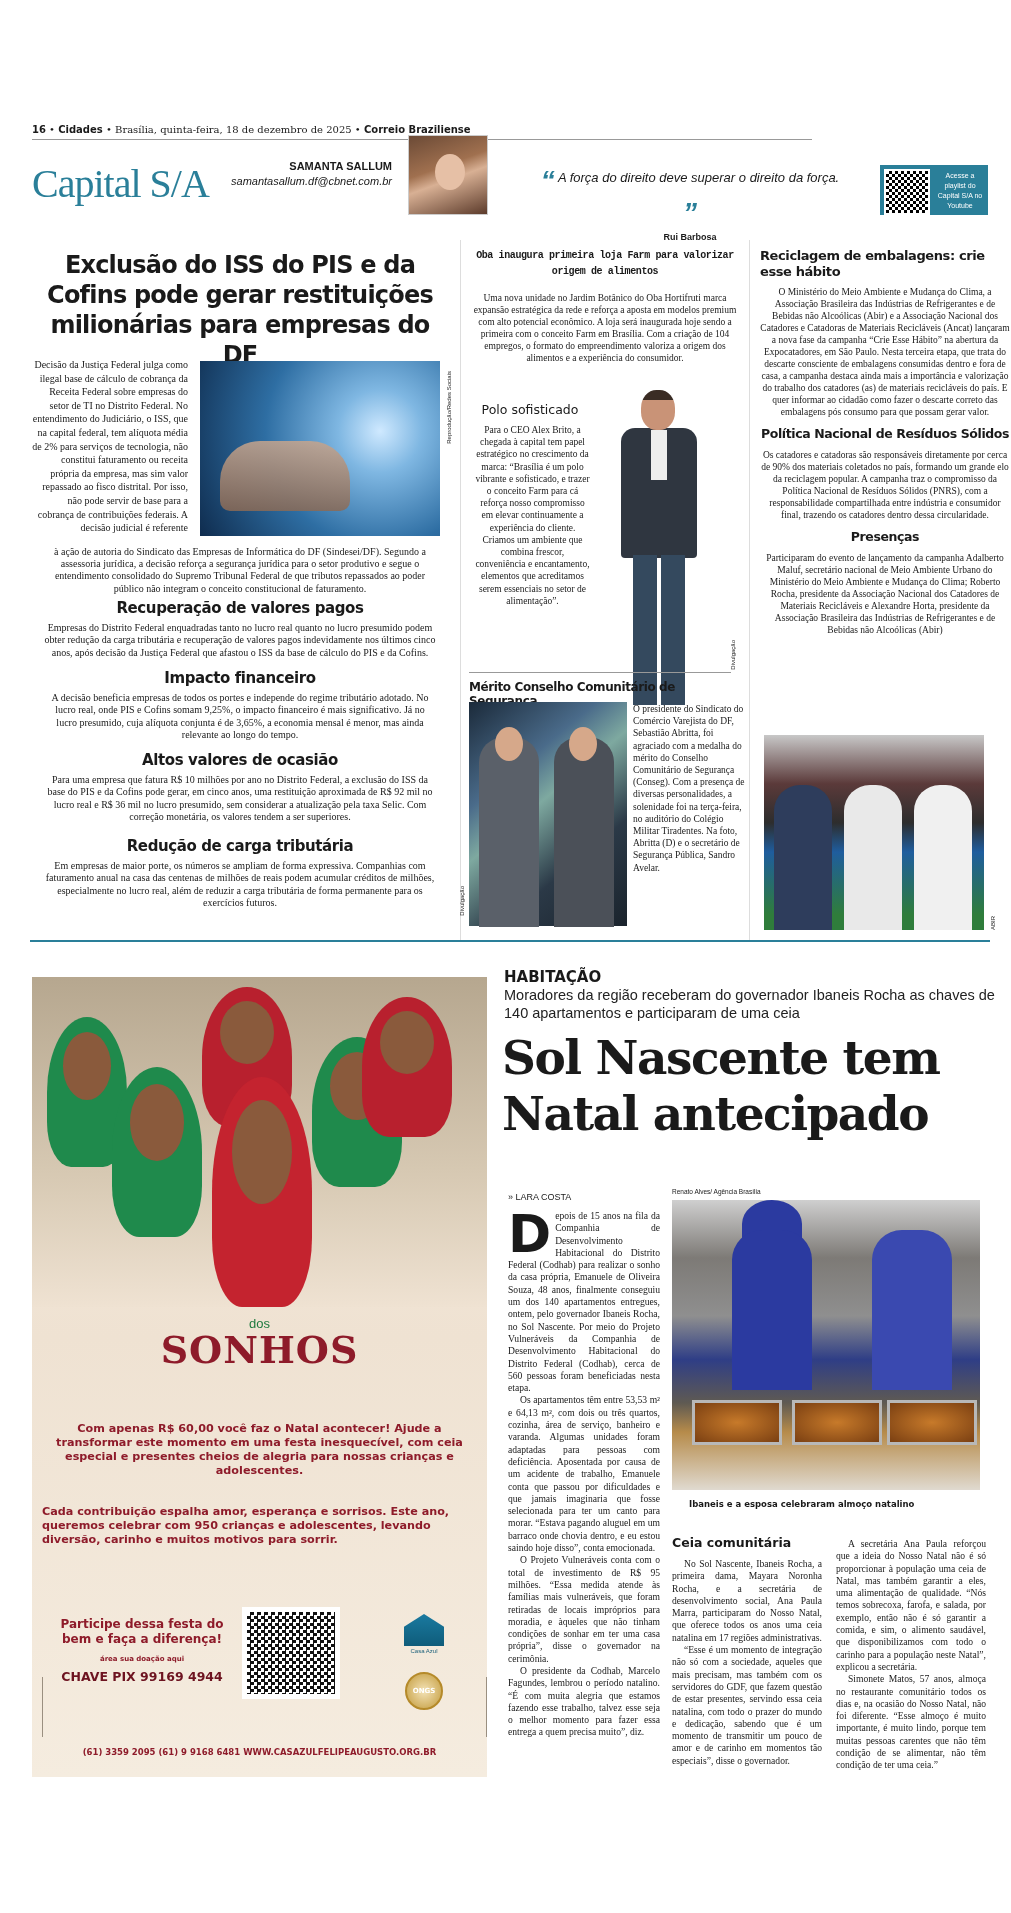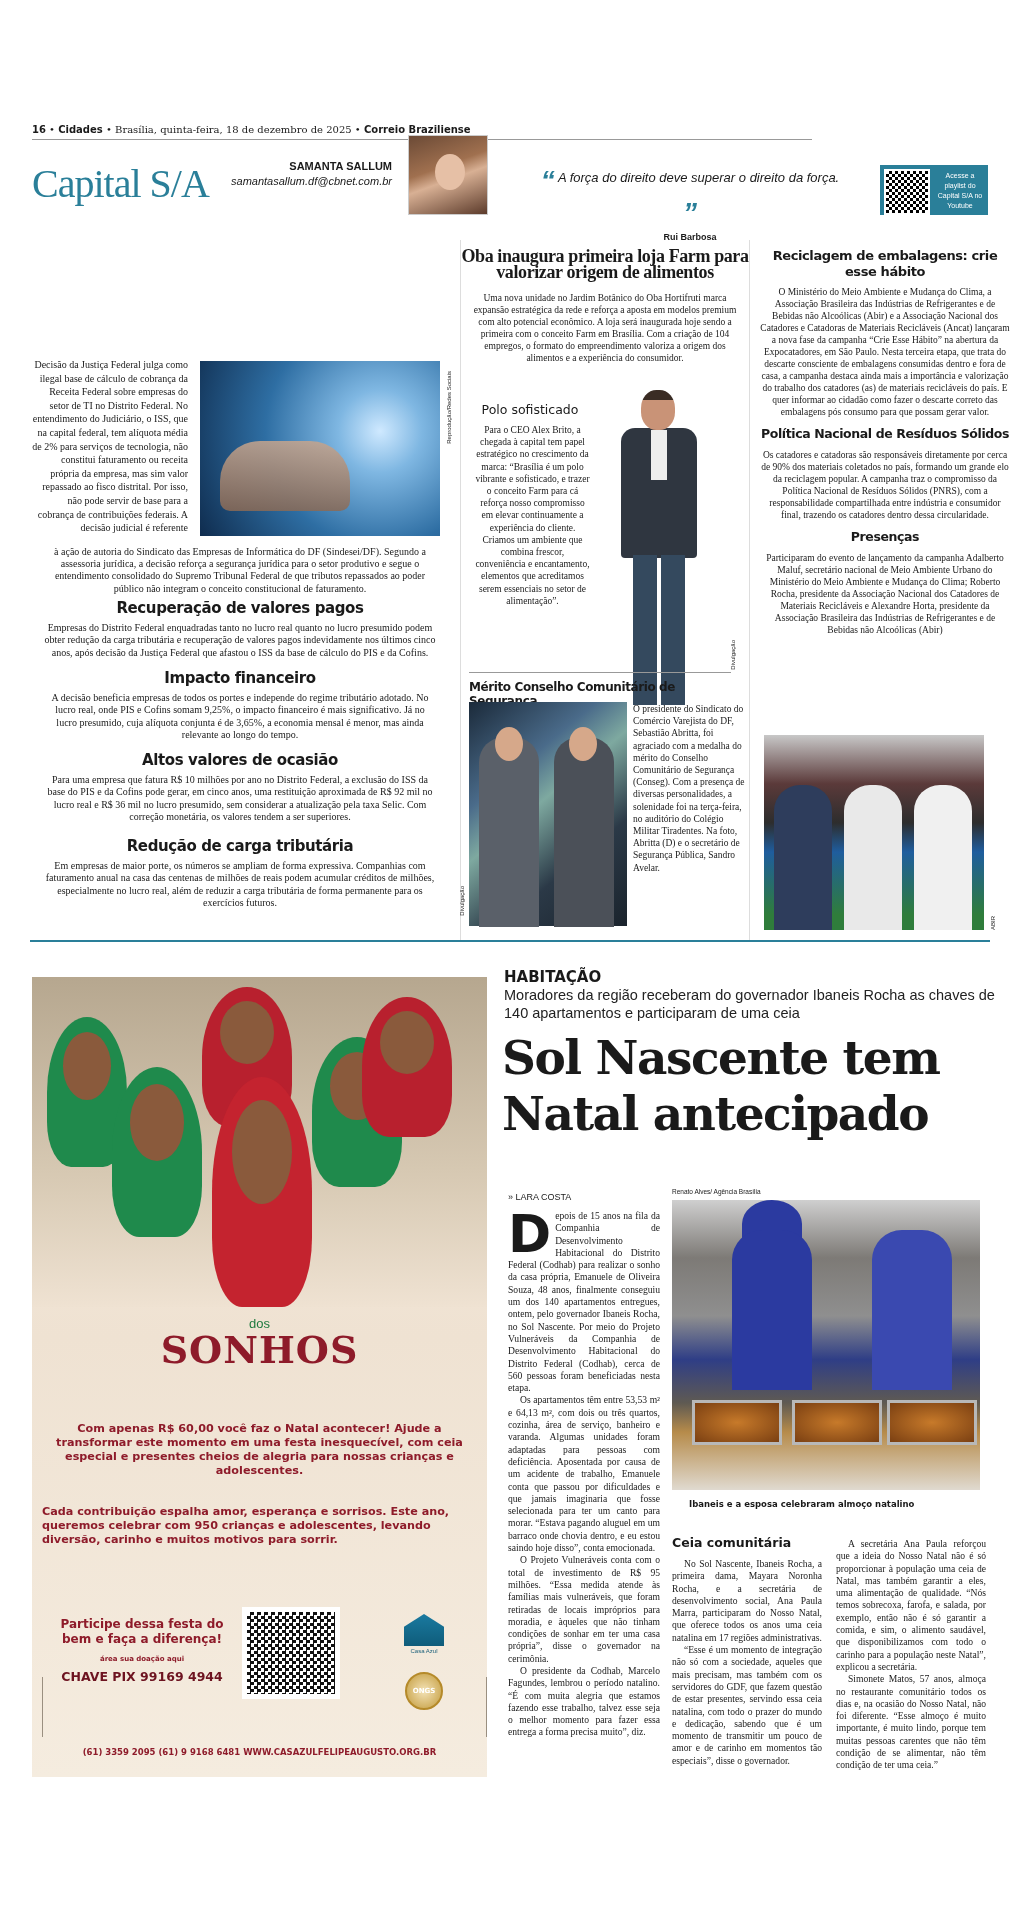--- a/index.html
+++ b/index.html
@@ -29,21 +29,21 @@
   #main-lead { left: 0; top: 118px; width: 158px; text-align: right; font-size: 10px; line-height: 13.6px; font-family: "Liberation Serif", serif; }
   #main-photo { left: 170px; top: 121px; width: 240px; height: 175px; background: radial-gradient(circle at 75% 40%, #cfe9ff 0%, #7fb7e2 20%, #2e6ea3 55%, #0f2c4e 100%); }
   #main-photo .hands { position:absolute; left: 20px; top: 80px; width: 130px; height: 70px; border-radius: 40px 40px 10px 10px; background: linear-gradient(180deg,#c7a58d,#8b6a55); opacity: .85; }
   #main-photo .credit { position: absolute; right: -12px; top: 10px; font-size: 6px; writing-mode: vertical-rl; transform: rotate(180deg); font-family: "Liberation Sans", sans-serif; }
   .sect { position: absolute; left: 0; width: 420px; text-align: center; font-size: 10px; line-height: 12.2px; font-family: "Liberation Serif", serif; }
   .sect h3 { font-family: "DejaVu Sans", sans-serif; font-size: 15px; font-weight: bold; margin: 6px 0 8px; letter-spacing: -0.4px; }
   .sect p { padding: 0 14px; }
 
   
   #mid-col { left: 460px; top: 240px; width: 290px; height: 700px; border-left: 1px solid #ddd; border-right: 1px solid #ddd; }
-  #oba-title { width: 100%; text-align: center; font-family: Liberation Serif, serif; font-weight: bold; font-size: 18px; line-height: 16px; padding-top: 8px; letter-spacing: -0.4px; }
+  #oba-title { width: 100%; text-align: center; font-family: Liberation Mono, monospace; font-weight: bold; font-size: 10px; line-height: 16px; padding-top: 8px; letter-spacing: -0.4px; }
   #oba-text { width: 100%; text-align: center; font-size: 9.5px; line-height: 12px; margin-top: 12px; padding: 0 6px; font-family: "Liberation Serif", serif; }
   #polo-title { left: 14px; top: 162px; width: 110px; text-align: center; font-family: "DejaVu Sans", sans-serif; font-weight: normal; font-size: 12.5px; }
   #polo-text { left: 14px; top: 184px; width: 115px; text-align: center; font-size: 9.5px; line-height: 12.2px; font-family: "Liberation Serif", serif; }
   #ceo { left: 150px; top: 150px; width: 95px; height: 330px; }
   #ceo .head { position:absolute; left: 30px; top: 0; width: 34px; height: 40px; border-radius: 45%; background: linear-gradient(180deg,#3a2c24 0 25%,#c99377 25%); }
   #ceo .body { position:absolute; left: 10px; top: 38px; width: 76px; height: 130px; background: #2f3640; border-radius: 14px 14px 4px 4px; }
   #ceo .shirt { position:absolute; left: 40px; top: 40px; width: 16px; height: 50px; background: #eee; }
   #ceo .legs { position:absolute; left: 22px; top: 165px; width: 52px; height: 150px; background: linear-gradient(90deg,#34495e 0 46%,transparent 46% 54%,#34495e 54%); }
   #ceo .credit { position:absolute; right: -30px; top: 250px; font-size: 6px; writing-mode: vertical-rl; transform: rotate(180deg); font-family:"Liberation Sans",sans-serif; }
   #mid-divider { left: 8px; top: 432px; width: 262px; border-top: 1px solid #999; }
@@ -51,21 +51,21 @@
   #merito-photo { left: 8px; top: 462px; width: 158px; height: 224px; background: linear-gradient(140deg,#1b2a3a 0%,#4a6b8a 30%,#7ea9a0 45%,#2b3947 70%,#1a232c 100%); }
   #merito-photo .p1, #merito-photo .p2 { position:absolute; top: 35px; width: 60px; height: 190px; background: #5a6069; border-radius: 25px 25px 0 0; }
   #merito-photo .p1 { left: 10px; } #merito-photo .p2 { left: 85px; background:#4b5058; }
   #merito-photo .f1, #merito-photo .f2 { position:absolute; top: 25px; width: 28px; height: 34px; border-radius: 50%; background: #d6a88a; }
   #merito-photo .f1 { left: 26px; } #merito-photo .f2 { left: 100px; }
   #merito-photo .credit { position:absolute; left: -10px; bottom: 10px; font-size: 6px; writing-mode: vertical-rl; transform: rotate(180deg); font-family:"Liberation Sans",sans-serif; }
   #merito-text { left: 172px; top: 463px; width: 112px; font-size: 9.5px; line-height: 12.2px; font-family: "Liberation Serif", serif; }
 
   
   #right-col { left: 760px; top: 240px; width: 250px; height: 700px; }
-  #recic-title { width: 100%; text-align: center; font-family: "DejaVu Sans", sans-serif; font-weight: bold; font-size: 13px; line-height: 16px; padding-top: 8px; letter-spacing: -0.4px; }
+  #recic-title { width: 100%; font-family: "DejaVu Sans", sans-serif; font-weight: bold; font-size: 13px; line-height: 16px; padding-top: 8px; letter-spacing: -0.4px; }
   .rtext { width: 100%; text-align: center; font-size: 9.5px; line-height: 12px; font-family: "Liberation Serif", serif; }
   .rtitle { width: 100%; text-align: center; font-family: "DejaVu Sans", sans-serif; font-weight: bold; font-size: 12.5px; margin: 8px 0 8px; letter-spacing: -0.4px; }
   #recic-photo { left: 4px; top: 495px; width: 220px; height: 195px; background: linear-gradient(180deg,#c8c8c8 0%,#5b3a3a 25%,#2d2d2d 45%,#1f5d9e 60%,#2f7d3b 92%); }
   #recic-photo .p { position:absolute; top: 50px; width: 58px; height: 145px; border-radius: 26px 26px 0 0; }
   #recic-photo .credit { position:absolute; right: -12px; bottom: 0; font-size: 6px; writing-mode: vertical-rl; transform: rotate(180deg); font-family:"Liberation Sans",sans-serif; }
   #right-rule { left: 30px; top: 940px; width: 960px; border-top: 2px solid #2a7f99; }
 
   
   #ad { left: 32px; top: 977px; width: 455px; height: 800px; background: linear-gradient(180deg,#f6ece0 0%,#efe2d2 45%,#f5ecdf 100%); overflow: hidden; }
   #ad-photo { left: 0; top: 0; width: 455px; height: 330px; background: linear-gradient(180deg,#b6a78f 0%,#d7c9b3 60%,#efe2d2 100%); }
@@ -133,20 +133,21 @@
     <span class="mark">”</span></div>
   <div class="author">Rui Barbosa</div>
 </div>
 
 <div id="qrbox" class="abs">
   <div class="qr"></div>
   <div class="txt">Acesse a playlist do Capital S/A no Youtube</div>
 </div>
 
 <div id="main-box" class="abs">
+  <h1 id="main-headline">Exclusão do ISS do PIS e da Cofins pode gerar restituições milionárias para empresas do DF</h1>
   <div id="main-lead" class="abs">Decisão da Justiça Federal julga como ilegal base de cálculo de cobrança da Receita Federal sobre empresas do setor de TI no Distrito Federal. No entendimento do Judiciário, o ISS, que na capital federal, tem alíquota média de 2% para serviços de tecnologia, não constitui faturamento ou receita própria da empresa, mas sim valor repassado ao fisco distrital. Por isso, não pode servir de base para a cobrança de contribuições federais. A decisão judicial é referente</div>
   <div id="main-photo" class="abs">
     <div class="hands"></div>
     <span class="credit">Reprodução/Redes Sociais</span>
   </div>
   <div class="sect" style="top:306px;">
     <p>à ação de autoria do Sindicato das Empresas de Informática do DF (Sindesei/DF). Segundo a assessoria jurídica, a decisão reforça a segurança jurídica para o setor produtivo e segue o entendimento consolidado do Supremo Tribunal Federal de que tributos repassados ao poder público não integram o conceito constitucional de faturamento.</p>
   </div>
   <div class="sect" style="top:356px;">
     <h3>Recuperação de valores pagos</h3>
@@ -251,21 +252,21 @@
 
 <div id="hab-kicker" class="abs">HABITAÇÃO</div>
 <div id="hab-sub" class="abs">Moradores da região receberam do governador Ibaneis Rocha as chaves de 140 apartamentos e participaram de uma ceia</div>
 <h1 id="hab-headline" class="abs">Sol Nascente tem Natal antecipado</h1>
 <div id="hab-byline" class="abs">» LARA COSTA</div>
 
 <div id="hab-col1" class="abs">
   <p><span class="dropcap">D</span><span>epois de 15 anos na fila da Companhia de Desenvolvimento Habitacional do Distrito Federal (Codhab) para realizar o sonho da casa própria, Emanuele de Oliveira Souza, 48 anos, finalmente conseguiu um dos 140 apartamentos entregues, ontem, pelo governador Ibaneis Rocha, no Sol Nascente. Por meio do Projeto Vulneráveis da Companhia de Desenvolvimento Habitacional do Distrito Federal (Codhab), cerca de 560 pessoas foram beneficiadas nesta etapa.</span></p>
   <p>Os apartamentos têm entre 53,53 m² e 64,13 m², com dois ou três quartos, cozinha, área de serviço, banheiro e varanda. Algumas unidades foram adaptadas para pessoas com deficiência. Aposentada por causa de um acidente de trabalho, Emanuele conta que passou por dificuldades e que jamais imaginaria que fosse selecionada para ter um canto para morar. “Estava pagando aluguel em um barraco onde chovia dentro, e eu estou saindo hoje disso”, conta emocionada.</p>
   <p>O Projeto Vulneráveis conta com o total de investimento de R$ 95 milhões. “Essa medida atende às famílias mais vulneráveis, que foram retiradas de locais impróprios para moradia, e àqueles que não tinham condições de sonhar em ter uma casa própria”, disse o governador na cerimônia.</p>
-  <p>O presidente da Codhab, Marcelo Fagundes, lembrou o período natalino. “É com muita alegria que estamos fazendo esse trabalho, talvez esse seja o melhor momento para fazer essa entrega a forma precisa muito”, diz.</p>
+  <p>O presidente da Codhab, Marcelo Fagundes, lembrou o período natalino. “É com muita alegria que estamos fazendo esse trabalho, talvez esse seja o melhor momento para fazer essa entrega a quem precisa muito”, diz.</p>
 </div>
 
 <div id="hab-photo-credit" class="abs">Renato Alves/ Agência Brasília</div>
 <div id="hab-photo" class="abs">
   <div class="hat"></div>
   <div class="chef" style="left:60px;"></div>
   <div class="chef" style="left:200px;background:#3a49b0;"></div>
   <div class="tray" style="left:20px;"></div>
   <div class="tray" style="left:120px;"></div>
   <div class="tray" style="left:215px;"></div>

